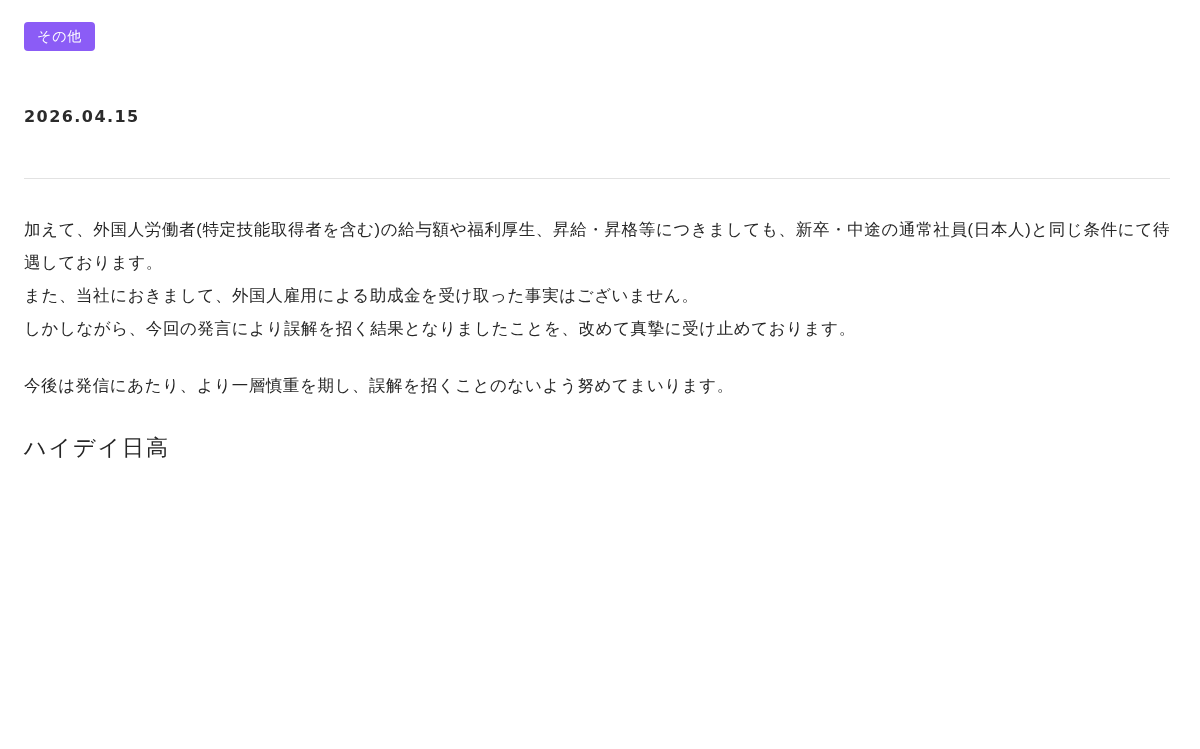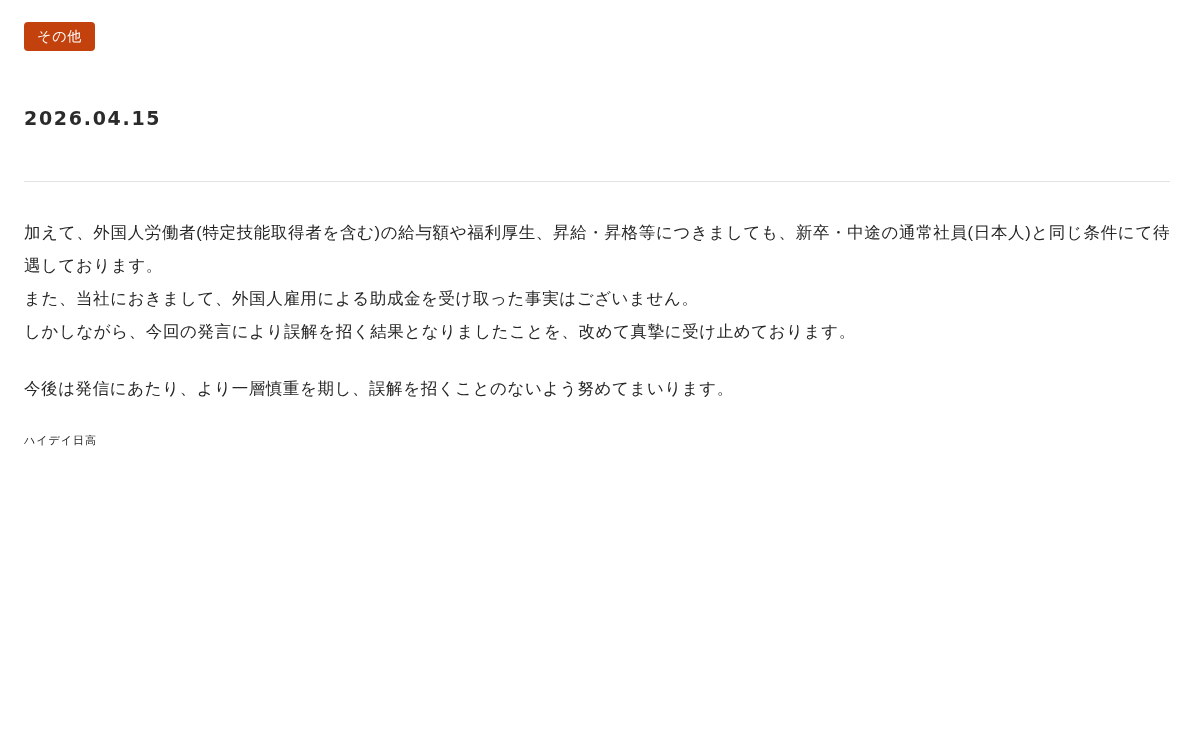--- a/index.html
+++ b/index.html
@@ -16,40 +16,40 @@
   }
   .page {
     box-sizing: border-box;
     width: 1200px;
     height: 749px;
     padding: 22px 30px 0 24px;
     position: relative;
   }
   .category-badge {
     display: inline-block;
-    background: #c2410c;
+    background: #8b5cf6;
     color: #ffffff;
     font-size: 14px;
     line-height: 1;
     padding: 7px 13px 8px 13px;
     border-radius: 4px;
     letter-spacing: 0.06em;
     font-weight: 400;
   }
   .title {
     margin: 34px 0 0 0;
     font-size: 29px;
     line-height: 1.35;
     font-weight: 400;
     letter-spacing: 0.06em;
     color: #1d1d1d;
   }
   .date {
     margin-top: 56px;
-    font-size: 19px;
+    font-size: 16px;
     letter-spacing: 0.09em;
     color: #2b2b2b;
     font-weight: 700;
     font-family: "DejaVu Sans", "Liberation Sans", sans-serif;
   }
   .divider {
     margin-top: 52px;
     border: 0;
     border-top: 1px solid #e2e2e2;
     width: 1146px;
@@ -70,21 +70,21 @@
   .para.indent {
     text-indent: 2.2em;
   }
   .para.tight {
     margin-bottom: 0;
   }
   .para.lastgroup {
   }
   .signature {
     margin: 0;
-    font-size: 11px;
+    font-size: 22px;
     letter-spacing: 0.09em;
     line-height: 2.0;
     color: #262626;
   }
 </style>
 </head>
 <body>
 
 <div class="page">
 

